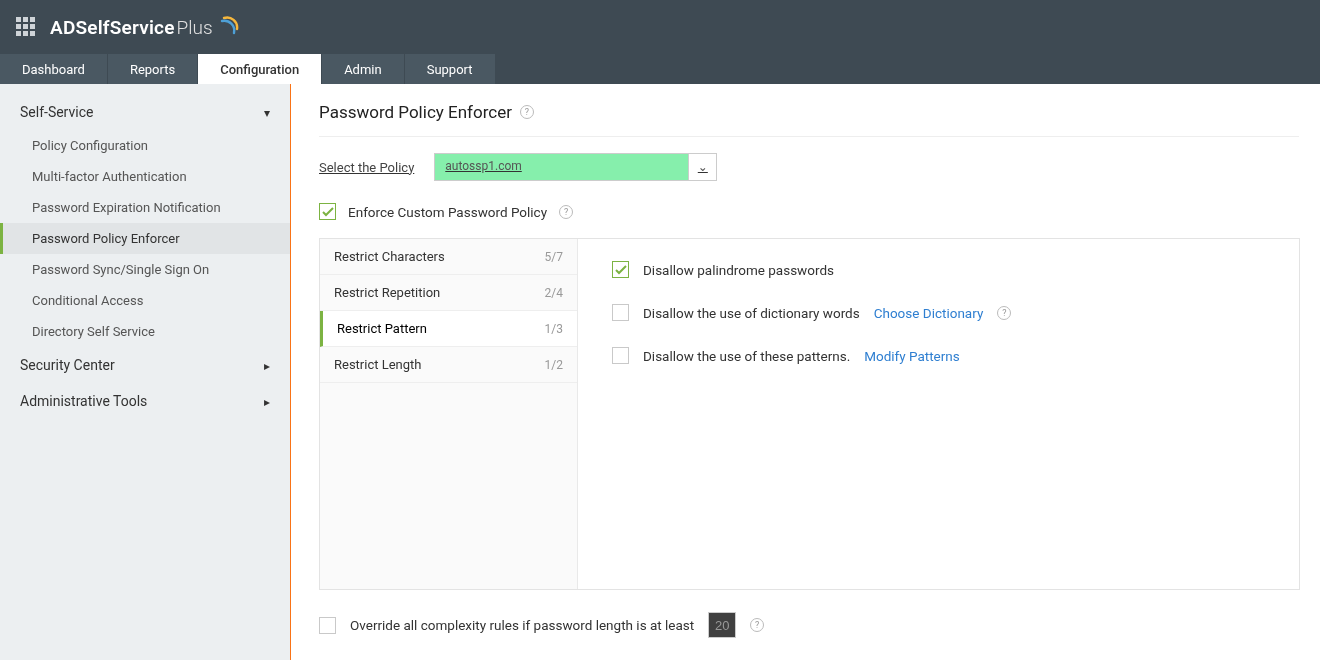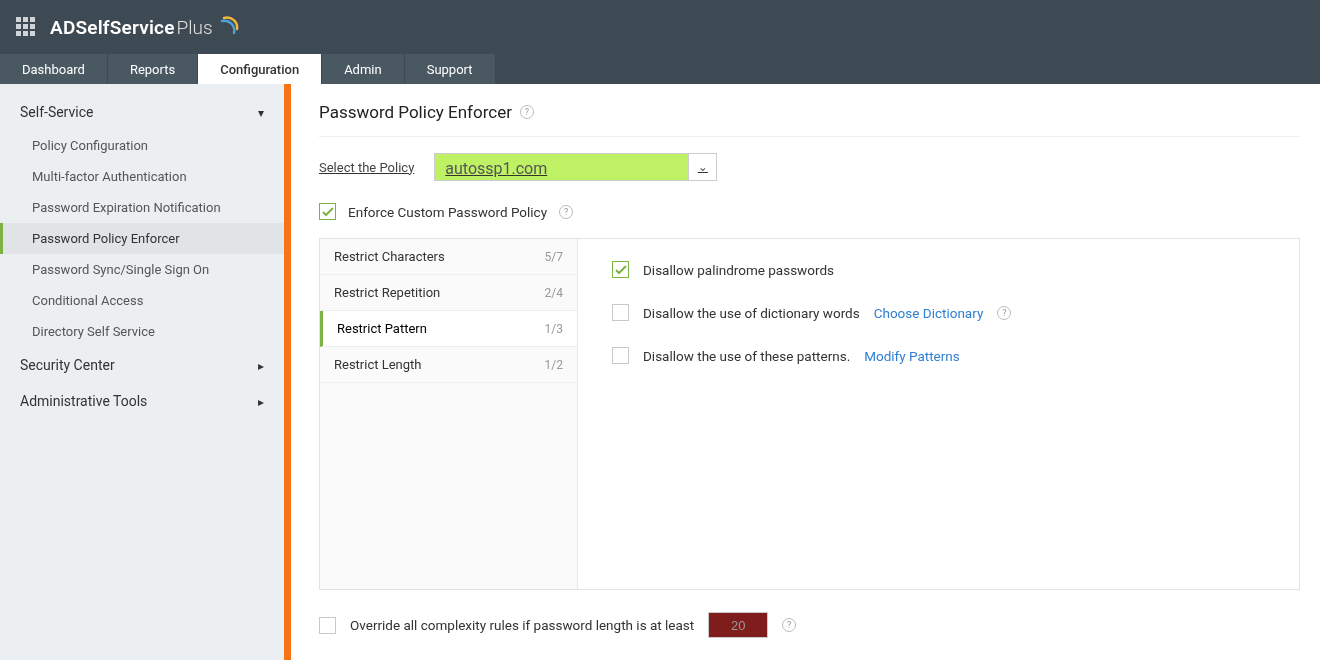--- a/index.html
+++ b/index.html
@@ -12,51 +12,51 @@
   .brand-main { color:#fff; font-size:19px; font-weight:600; letter-spacing:0.2px; }
   .brand-plus { color:#e0e0e0; font-size:19px; font-weight:300; margin-left:2px; }
   .brand-arc { margin-left:6px; }
   
   .navtabs { background:#3e4a53; height:30px; display:flex; }
   .navtab { color:#fff; padding:0 22px; height:30px; display:flex; align-items:center; font-size:13px; cursor:pointer; background:#4a5862; }
   .navtab + .navtab { margin-left:1px; }
   .navtab.active { background:#fff; color:#333; font-weight:500; }
   
   .wrap { display:flex; min-height:576px; }
-  .sidebar { width:291px; background:#eceff1; border-right:7px solid #f97316; padding-top:10px; padding-bottom:20px;}
+  .sidebar { width:291px; background:#eceff1; border-right:1px solid #f97316; padding-top:10px; padding-bottom:20px;}
   .sb-section { padding:10px 20px; font-size:14px; color:#333; display:flex; align-items:center; justify-content:space-between; cursor:pointer; }
   .sb-item { padding:8px 20px 8px 32px; font-size:13px; color:#555; cursor:pointer; }
   .sb-item.active { background:#e1e4e6; border-left:3px solid #7cb342; padding-left:29px; color:#333;}
   .caret-down::after { content:"▾"; font-size:12px; color:#333; }
   .caret-right::after { content:"▸"; font-size:12px; color:#333; }
   .page-title-row { display:flex; align-items:center; gap:8px; padding:0 0 14px 0; margin:0 1px 0 0; border-bottom:1px solid #eee; margin-left:0;}
   .page-title { font-size:17px; color:#222; margin-left:0; padding-left:0;}
   .select-row { display:flex; align-items:center; gap:20px; padding:16px 0 10px 0;text-decoration:underline; }
   .label { font-size:13px; color:#444; }
   .select-box { display:flex; align-items:stretch; }
-  .select-input { border:1px solid #ccc; padding:5px 10px; width:255px; height:28px; font-size:16px; color:#555; background:#bef264;}
+  .select-input { border:1px solid #ccc; padding:5px 10px; width:255px; height:28px; font-size:12px; color:#555; background:#86efac;}
   .select-btn { border:1px solid #ccc; border-left:none; width:28px; height:28px; display:flex; align-items:center; justify-content:center; background:#fff; cursor:pointer;}
   .chev { font-size:12px; color:#555; }
   .enforce-row { display:flex; align-items:center; gap:12px; padding:12px 0 18px 0;}
   .checkbox { width:17px; height:17px; border:1px solid #7cb342; display:inline-flex; align-items:center; justify-content:center; background:#fff; cursor:pointer; flex-shrink:0;}
   .checkbox.unchecked { border-color:#c9c9c9; }
   .checkbox svg { display:block; }
   .help-icon { width:14px; height:14px; border:1px solid #bbb; border-radius:50%; display:inline-flex; align-items:center; justify-content:center; font-size:9px; color:#999; cursor:pointer; flex-shrink:0;}
   
   .policy-area { display:flex; border:1px solid #e3e3e3; border-top:1px solid #e3e3e3; min-height:352px;}
   .tab-col { width:258px; border-right:1px solid #e9e9e9; background:#fafafa;}
   .ptab { display:flex; justify-content:space-between; align-items:center; padding:10px 14px; font-size:13px; color:#333; border-bottom:1px solid #eee; cursor:pointer; background:#fafafa;}
   .ptab .count { color:#999; font-size:12px;}
   .ptab.active { background:#fff; border-left:3px solid #7cb342; color:#000;}
   .options-col { flex:1; padding:22px 20px 10px 34px; background:#fff;}
   .opt-row { display:flex; align-items:center; gap:14px; margin-bottom:26px; font-size:13.5px; color:#333;}
   .link { color:#2f7fd1; cursor:pointer; }
   
   .override-row { display:flex; align-items:center; gap:14px; padding:22px 0 0 0; font-size:13.5px; color:#333;}
-  .num-input { width:60px; height:26px; border:1px solid #ccc; background:#7f1d1d; color:#999; text-align:center; font-size:13px;}
+  .num-input { width:28px; height:26px; border:1px solid #ccc; background:#404040; color:#999; text-align:center; font-size:13px;}
   .main-root { padding:18px 20px 20px 28px; }
 </style>
 </head>
 <body>
 
 <div class="topbar">
   <div class="apps-grid">
     <span></span>
       <span></span>
       <span></span>

